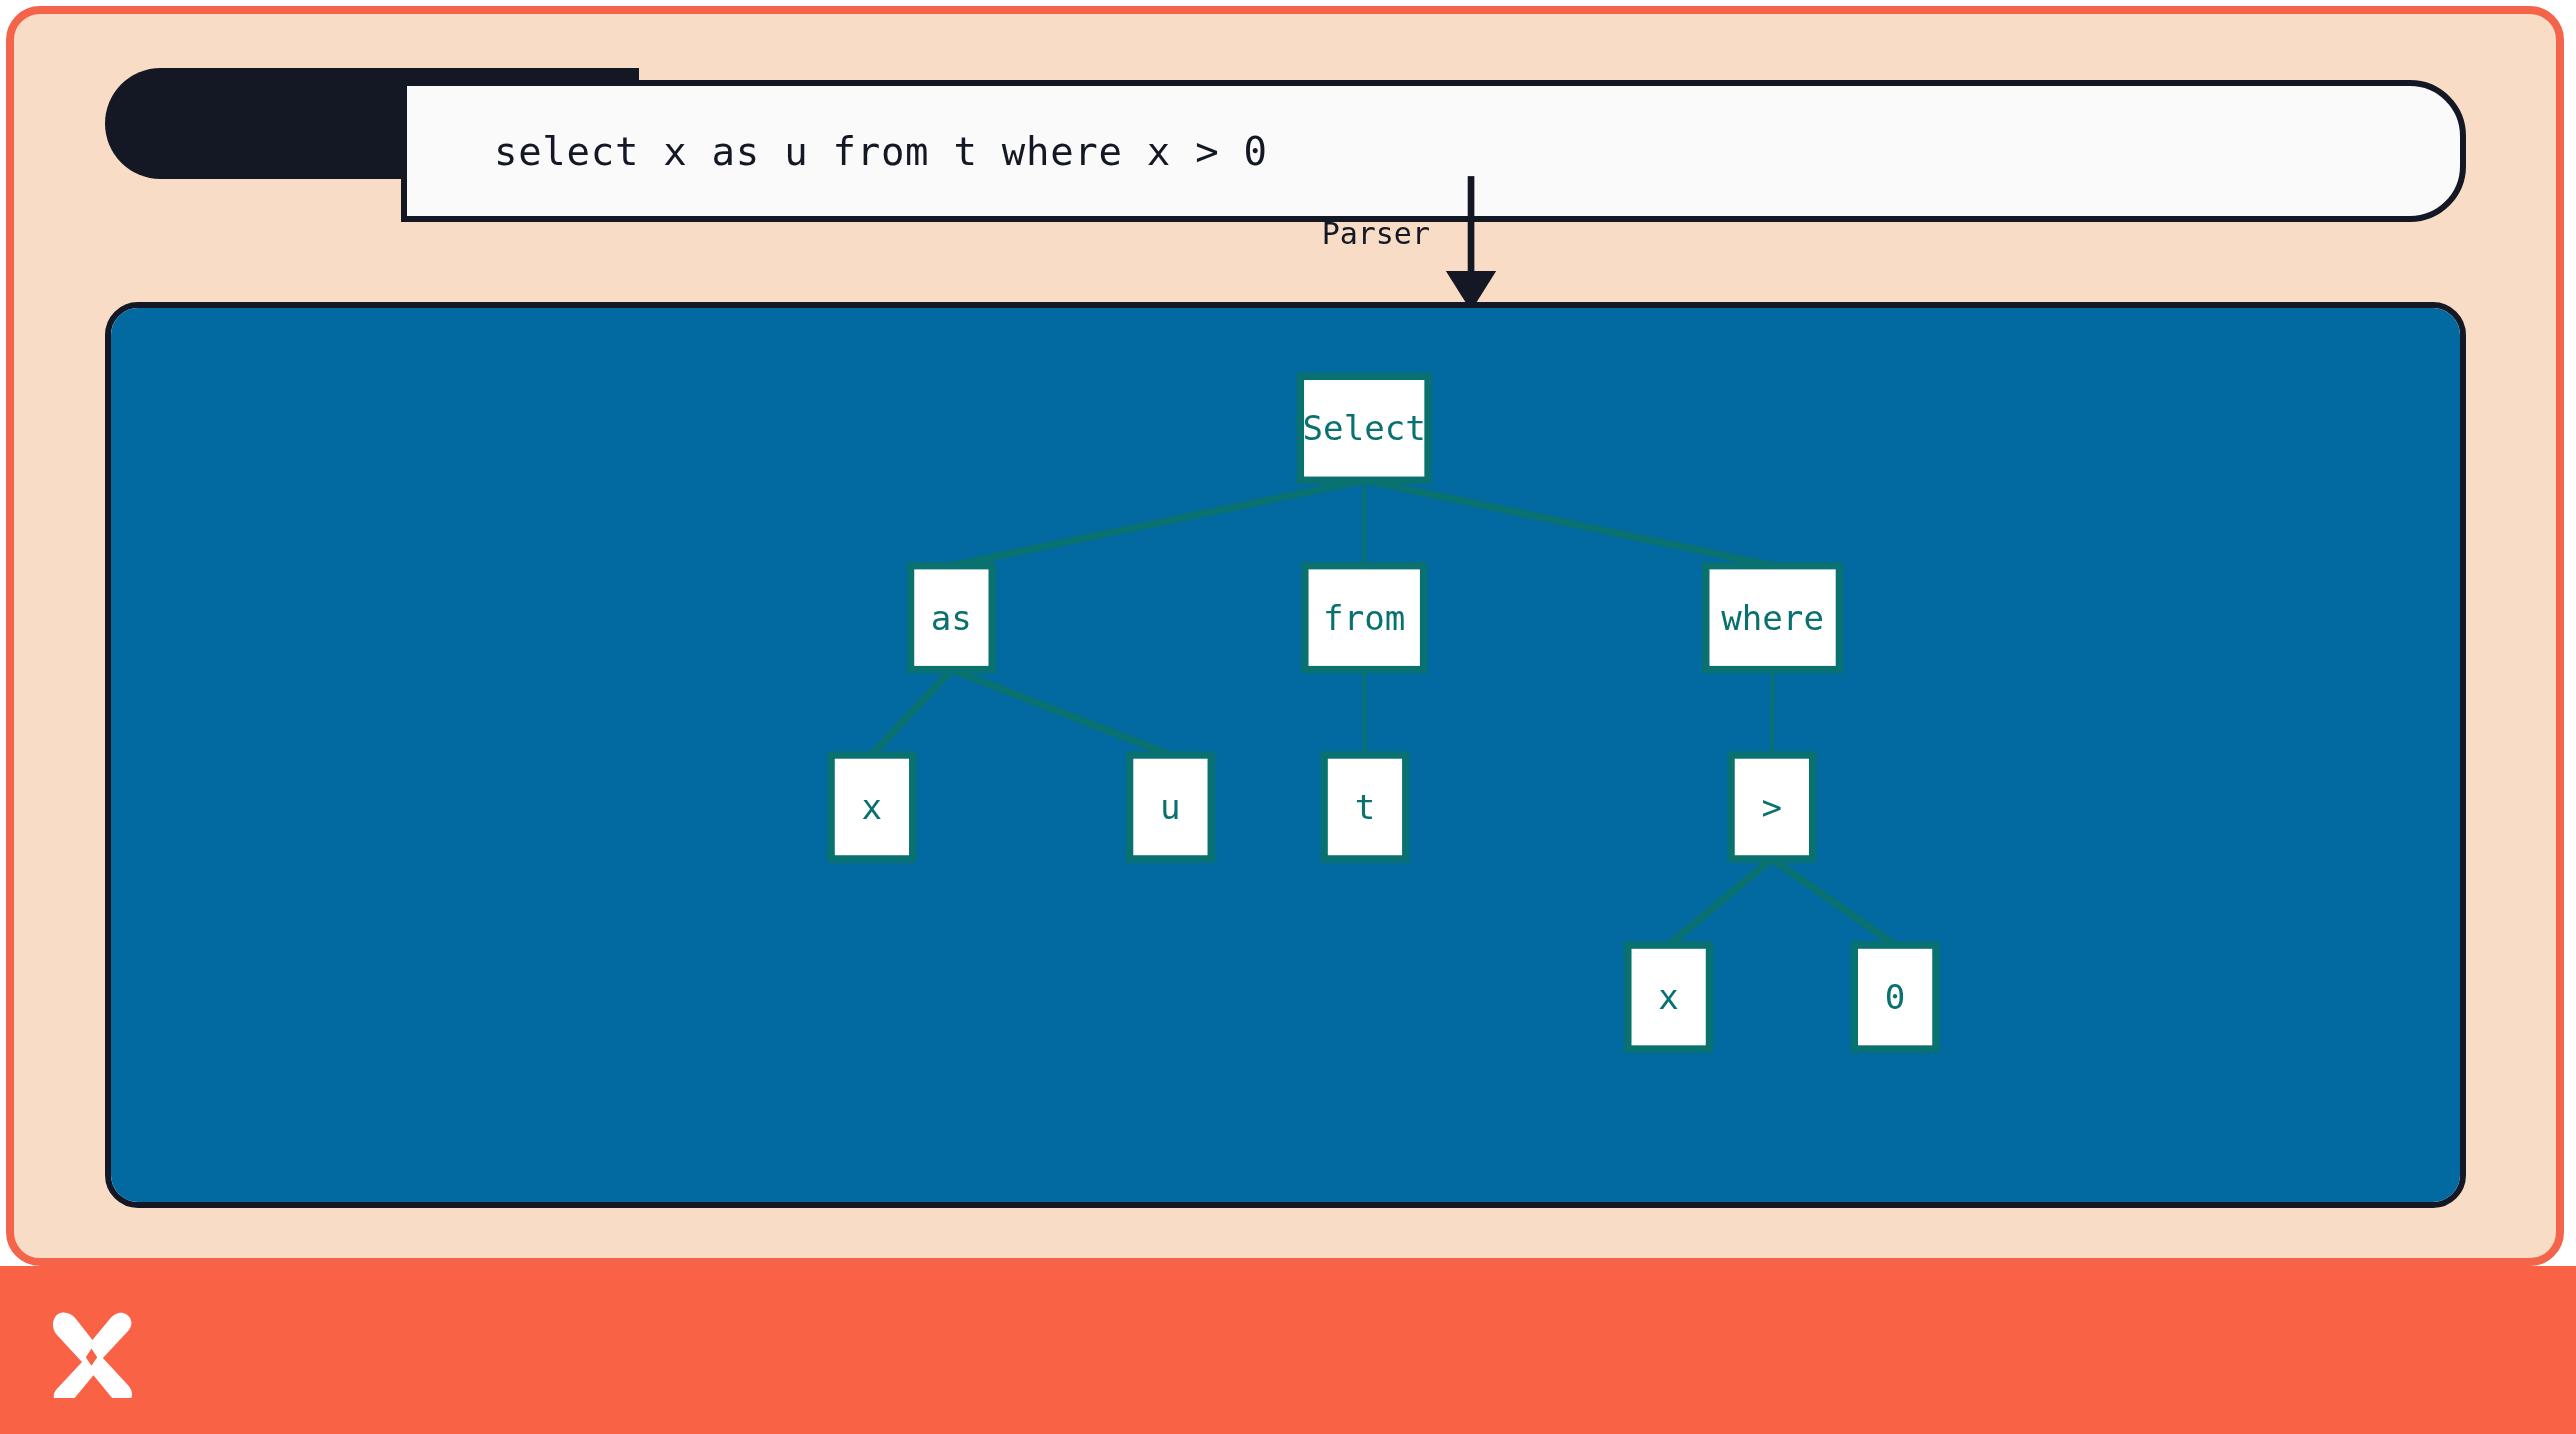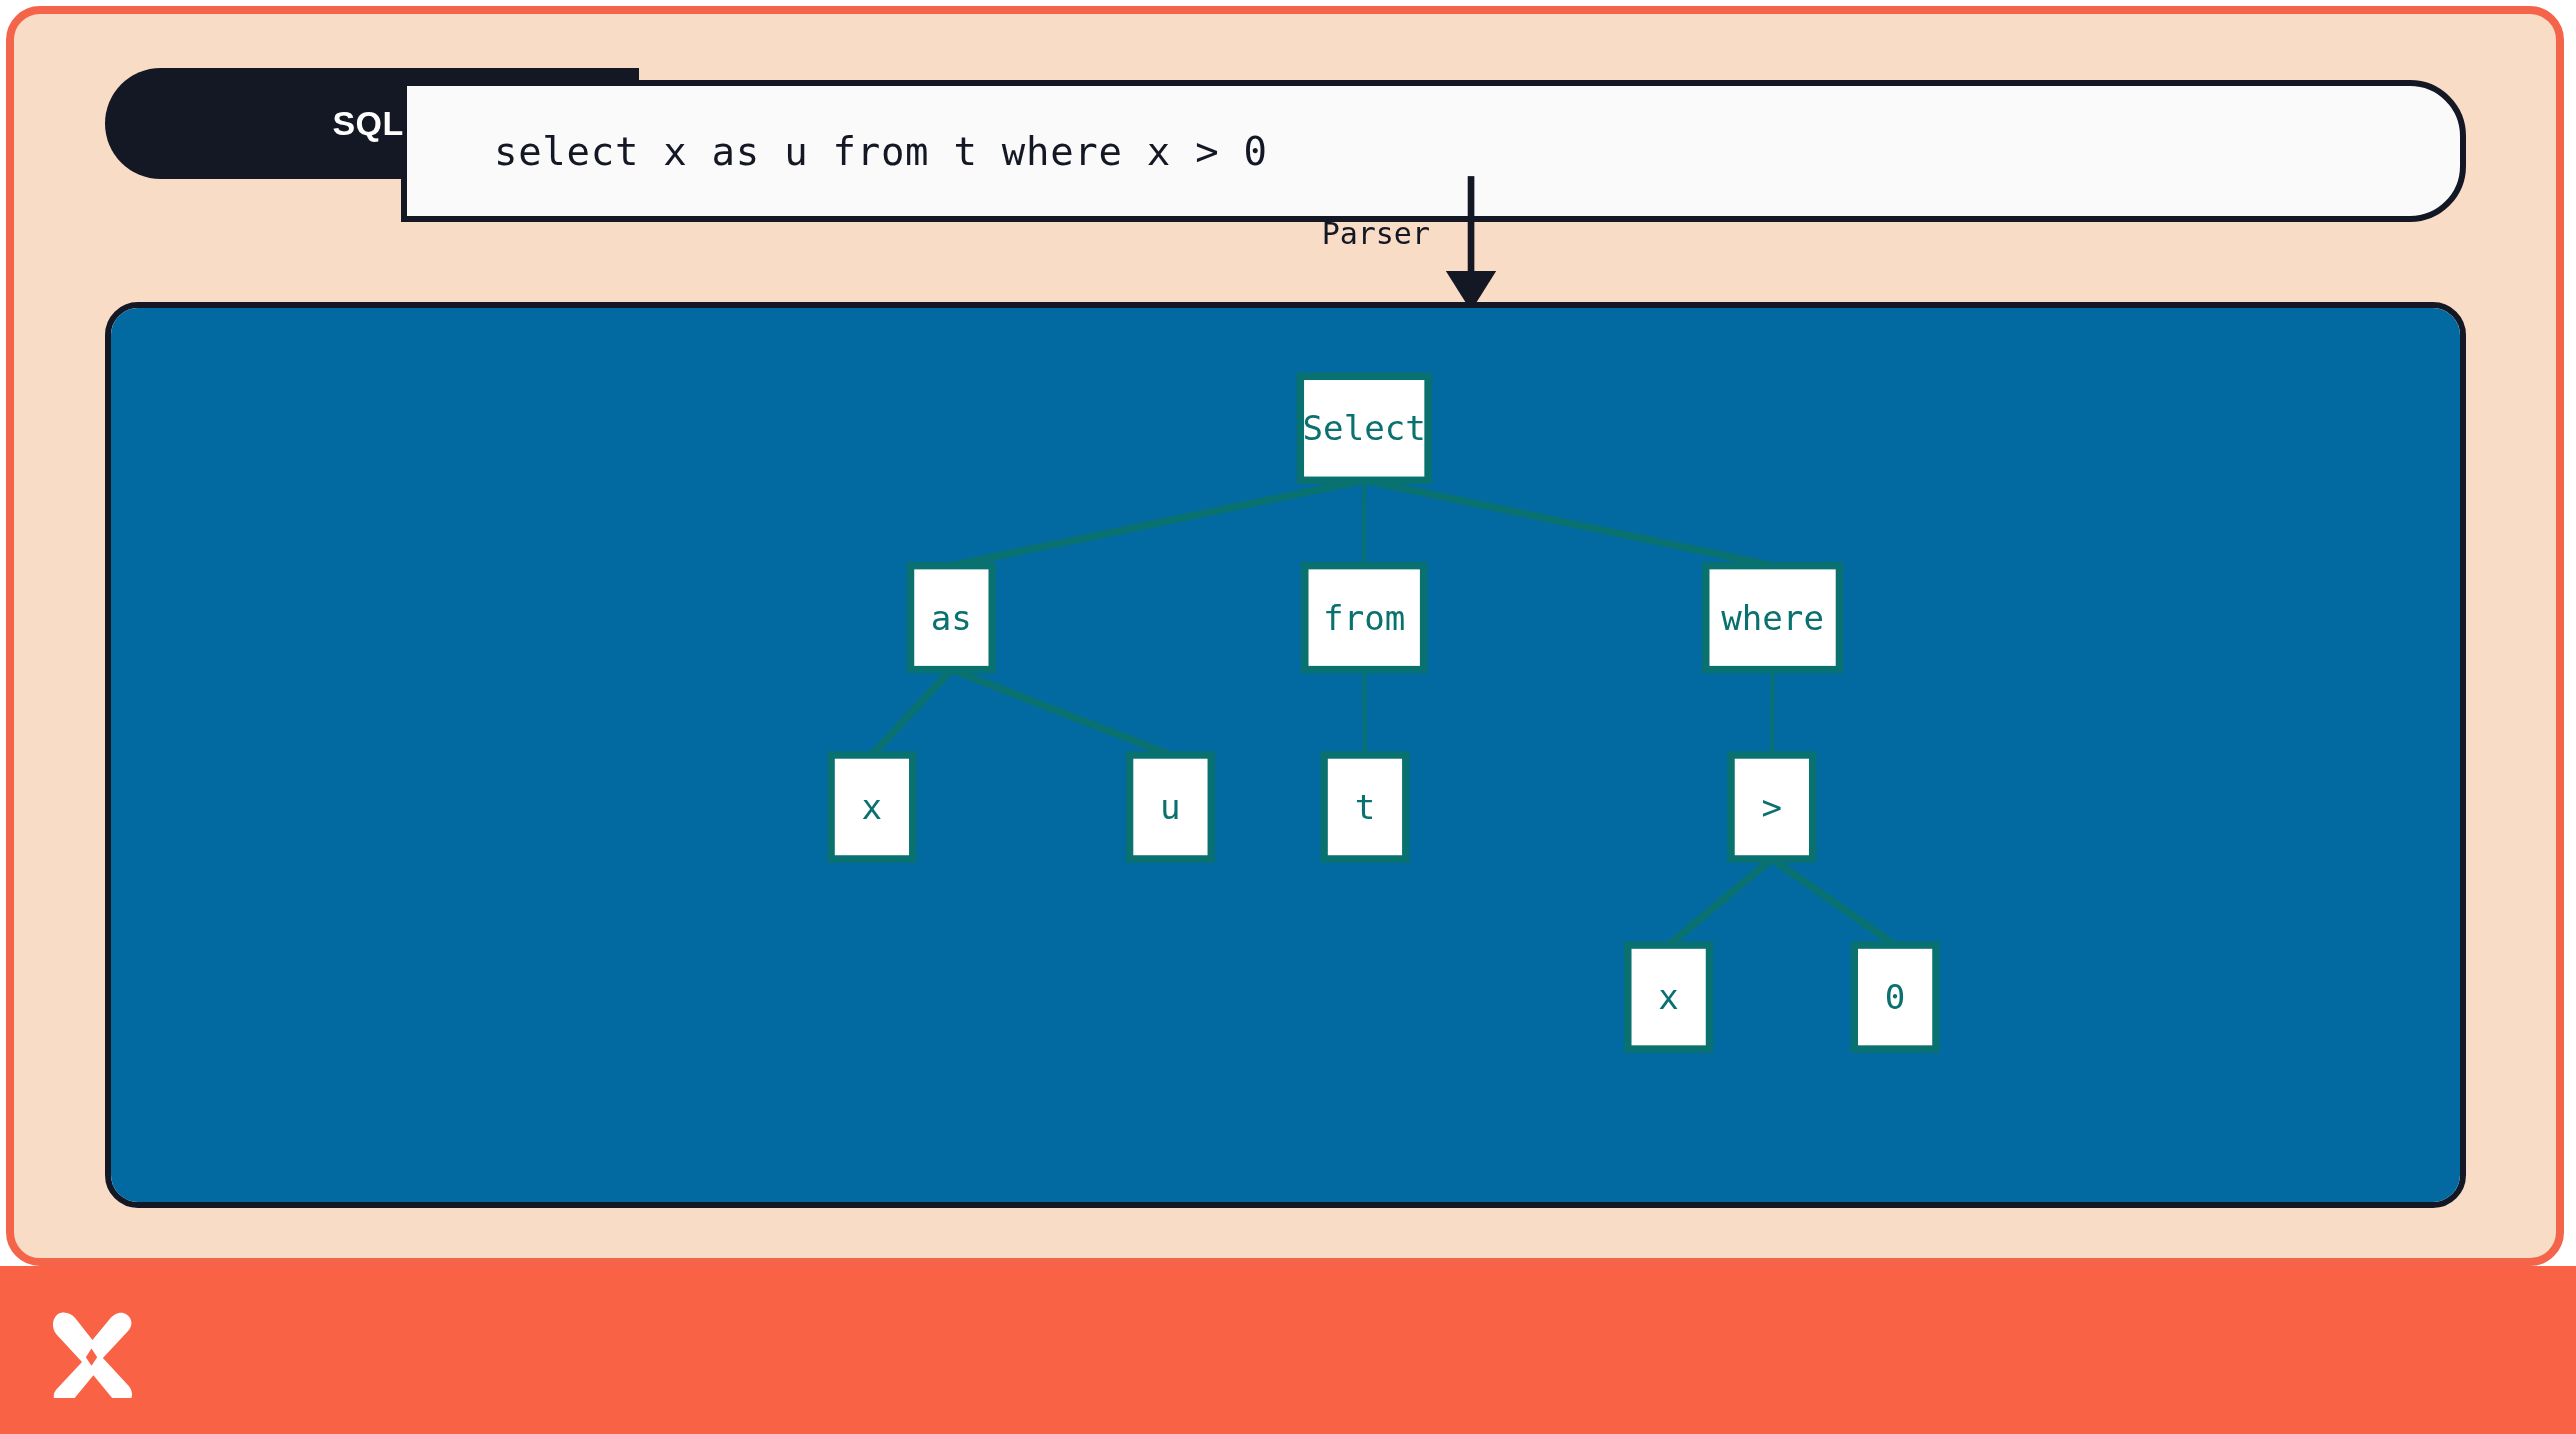--- a/index.html
+++ b/index.html
@@ -195,21 +195,20 @@
 <div id="canvas">
 
   <div class="outer-frame"></div>
 
   <div class="sql-row">
     <div class="sql-label-ext"></div>
     <div class="sql-label-pill"></div>
     <div class="sql-input">
       <span class="sql-input-text">select x as u from t where x &gt; 0</span>
     </div>
-    <div class="sql-label-text">SQL</div>
   </div>
 
   <div class="parser-label">Parser</div>
   <svg class="parser-arrow-svg" viewBox="0 0 420 182">
     <line x1="285" y1="0" x2="285" y2="140" stroke="#141824" stroke-width="9"></line>
     <polygon points="285,182 251,128 319,128" fill="#141824"></polygon>
   </svg>
 
   <div class="tree-panel">
 

